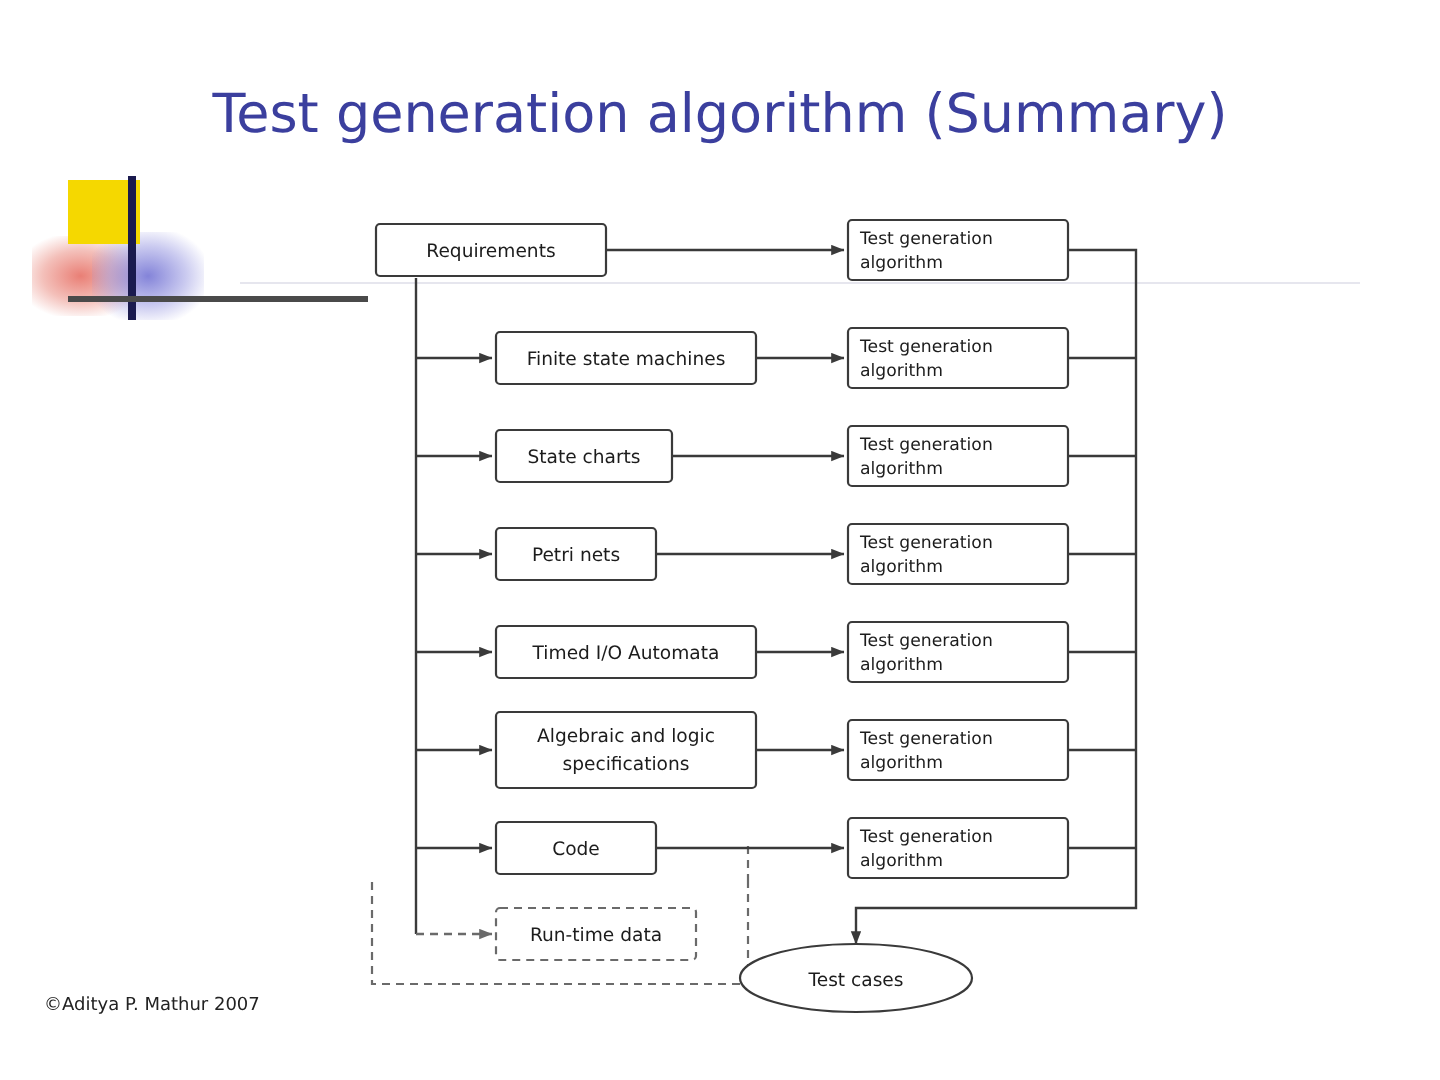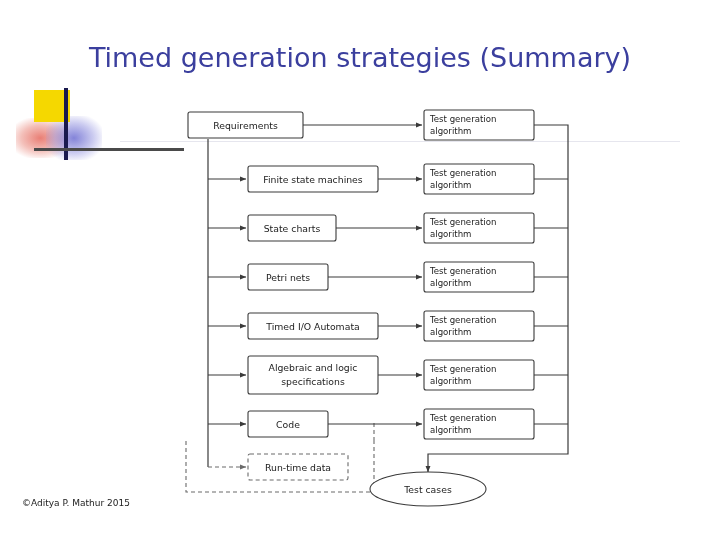--- a/index.html
+++ b/index.html
@@ -109,21 +109,21 @@
     font-size: 9px;
     color: #222222;
     font-family: "DejaVu Sans", sans-serif;
   }
 </style>
 </head>
 <body>
 
 <div id="slide">
 
-  <div id="title">Timed generation strategies (Summary)</div>
+  <div id="title">Test generation algorithm (Summary)</div>
 
   <div id="deco">
     <div class="blur-red"></div>
     <div class="blur-blue"></div>
     <div class="yellow"></div>
     <div class="vbar"></div>
     <div class="hbar"></div>
   </div>
 
   <div id="rule"></div>
@@ -245,14 +245,14 @@
       <path d="M356,271 L390,271" stroke="#3a3a3a" stroke-width="1.2" fill="none"></path>
       <path d="M356,320 L390,320" stroke="#3a3a3a" stroke-width="1.2" fill="none"></path>
 
       <g>
         <ellipse cx="250" cy="385" rx="58" ry="17" fill="#ffffff" stroke="#3a3a3a" stroke-width="1.1"></ellipse>
         <text class="node-text" x="250" y="389" text-anchor="middle">Test cases</text>
       </g>
     </svg>
   </div>
 
-  <div id="footer">©Aditya P. Mathur 2015</div>
+  <div id="footer">©Aditya P. Mathur 2007</div>
 </div>
 
 </body></html>

